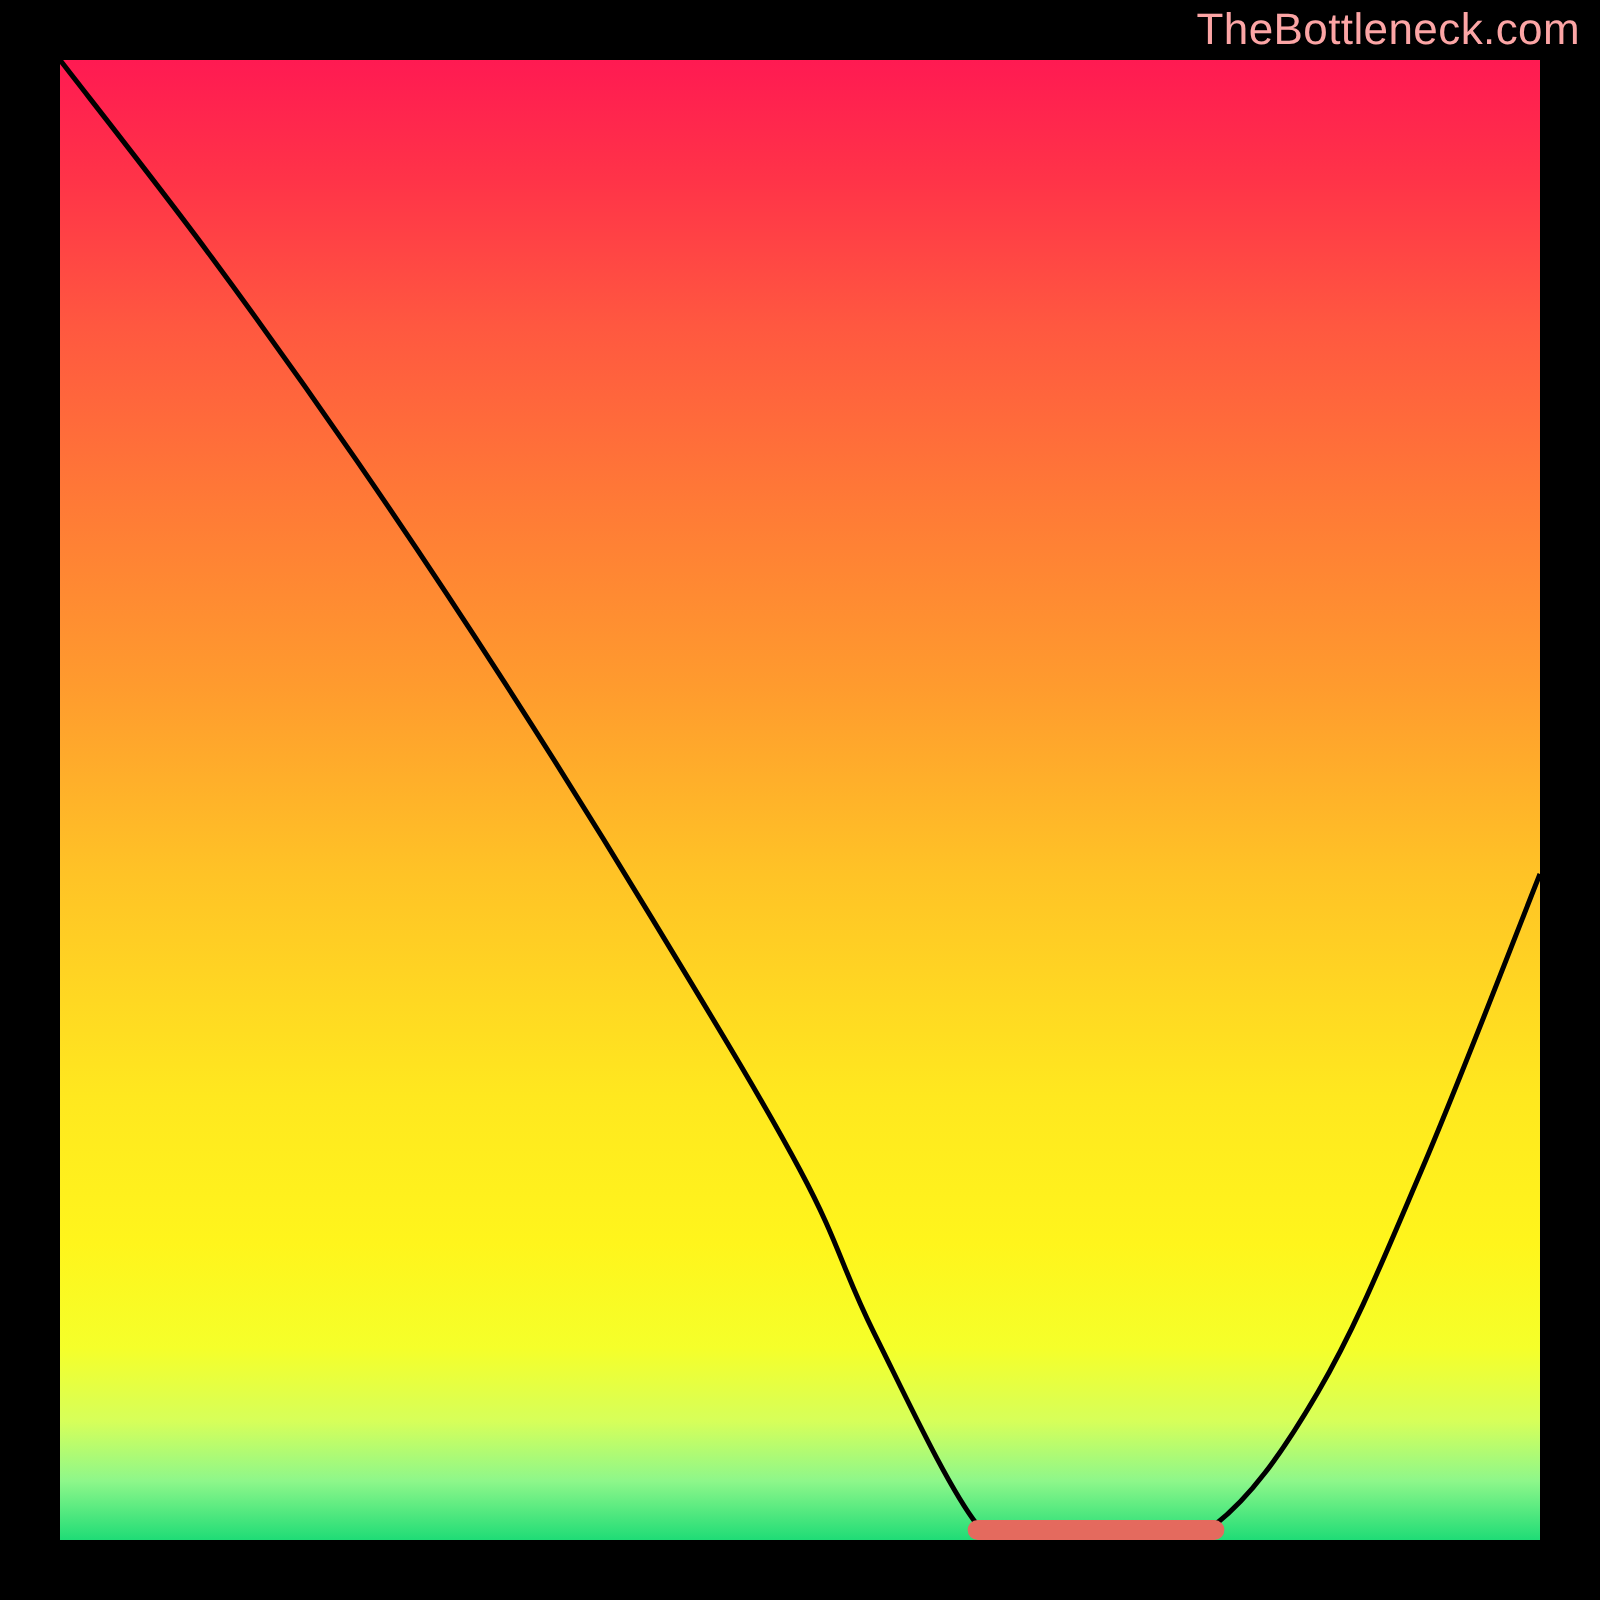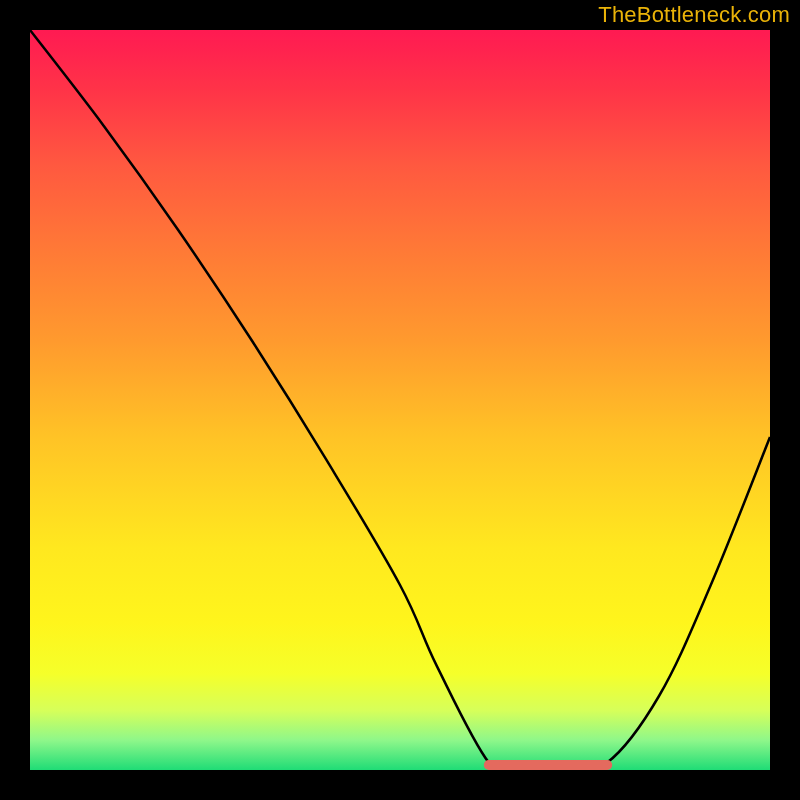--- a/index.html
+++ b/index.html
@@ -8,21 +8,21 @@
     height: 800px;
     background: #000;
     position: relative;
     overflow: hidden;
     font-family: Arial, Helvetica, sans-serif;
   }
   .watermark {
     position: absolute;
     top: 2px;
     right: 10px;
-    color: #eab308;
+    color: #fca5a5;
     font-size: 22px;
     font-weight: 500;
     z-index: 3;
     letter-spacing: 0.2px;
   }
   .plot-area {
     position: absolute;
     left: 30px;
     top: 30px;
     width: 740px;

